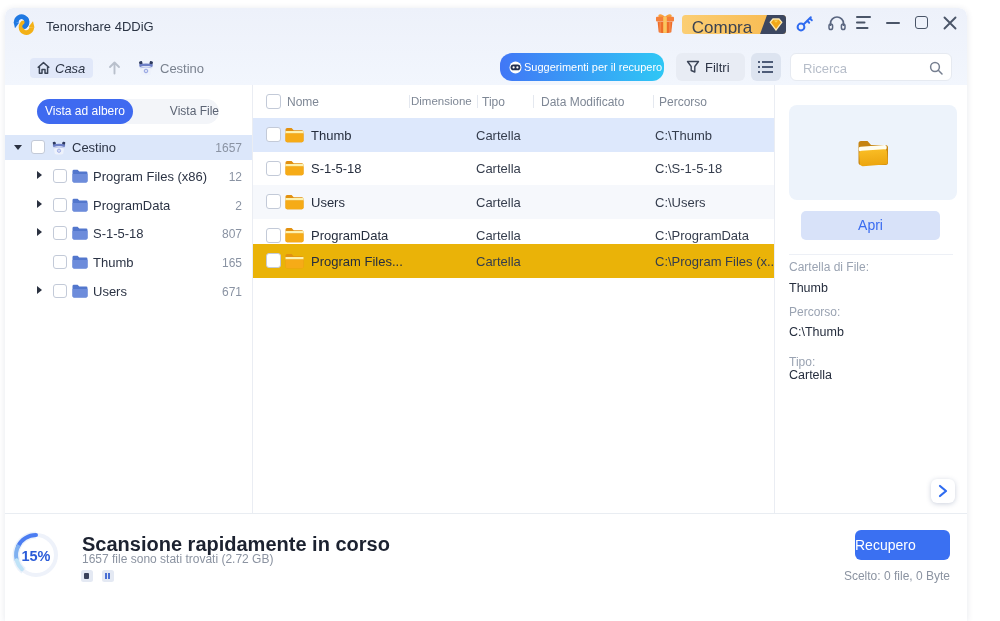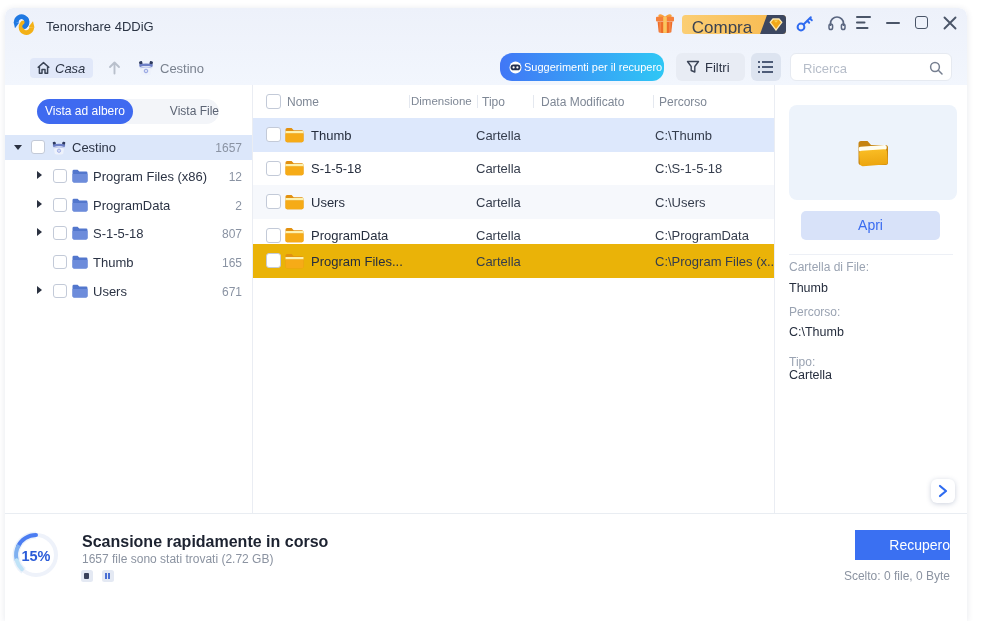--- a/index.html
+++ b/index.html
@@ -320,27 +320,27 @@
   </div>
   <div id="footer">
     <svg class="abs" style="left:5px;top:15px;" width="52" height="52" viewBox="0 0 52 52">
       <circle cx="26" cy="26" r="20" fill="none" stroke="#eef2fa" stroke-width="4"></circle>
       <circle cx="26" cy="26" r="20" fill="none" stroke="#dbe7f8" stroke-width="7" stroke-dasharray="50 75.7" stroke-dashoffset="50" transform="rotate(-90 26 26)" opacity="0.55"></circle>
       <path d="M26 6 A 20 20 0 0 0 7.9 17.55" fill="none" stroke="#4b7df2" stroke-width="4" stroke-linecap="round"></path>
       <path d="M8.8 16.1 A 20 20 0 0 0 6.7 31.2" fill="none" stroke="#7fb0f0" stroke-width="4"></path>
       <path d="M6.7 31.2 A 20 20 0 0 0 11.9 40.1" fill="none" stroke="#bfe3f7" stroke-width="4" stroke-linecap="round"></path>
       <text x="26" y="31.5" text-anchor="middle" font-size="14.5" font-weight="bold" fill="#2b5cd8" font-family="Liberation Sans, sans-serif">15%</text>
     </svg>
-    <div class="abs" style="left:77px;top:19px;font-size:16px;font-weight:bold;color:#1c2230;">Scansione rapidamente in corso</div>
+    <div class="abs" style="left:77px;top:19px;font-size:20px;font-weight:bold;color:#1c2230;">Scansione rapidamente in corso</div>
     <div class="abs" style="left:77px;top:38px;font-size:12px;color:#8b93a1;">1657 file sono stati trovati (2.72 GB)</div>
     <div class="abs" style="left:75.5px;top:56px;width:12px;height:11.5px;background:#e4e9f3;border-radius:2.5px;">
       <div class="abs" style="left:3.2px;top:3px;width:5.6px;height:5.6px;background:#39415a;border-radius:1px;"></div>
     </div>
     <div class="abs" style="left:96.5px;top:56px;width:12px;height:11.5px;background:#e4e9f3;border-radius:2.5px;">
       <div class="abs" style="left:3.4px;top:2.8px;width:1.8px;height:6px;background:#4a6fd4;"></div>
       <div class="abs" style="left:6.8px;top:2.8px;width:1.8px;height:6px;background:#4a6fd4;"></div>
     </div>
-    <div class="abs" style="left:850px;top:16px;width:95px;height:30px;background:#3a70f2;border-radius:0;text-align:right;">
+    <div class="abs" style="left:850px;top:16px;width:95px;height:30px;background:#3a70f2;border-radius:6px;text-align:left;">
       <span style="font-size:14px;color:#fff;line-height:30px;">Recupero</span>
     </div>
     <div class="abs" style="left:0px;top:55px;width:945px;text-align:right;font-size:12px;color:#8b93a1;">Scelto: 0 file, 0 Byte</div>
   </div>
 </div>
 
 </body></html>

